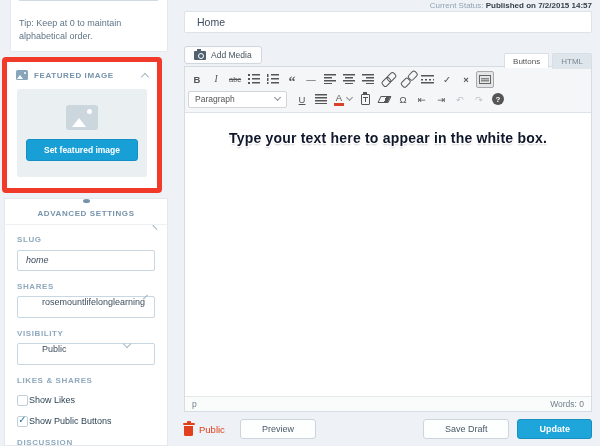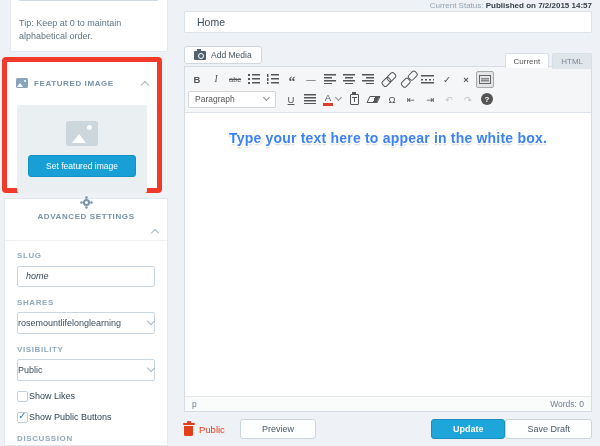--- a/index.html
+++ b/index.html
@@ -12,39 +12,39 @@
   }
   
   .panel-top { position:absolute; left:10px; top:-10px; width:158px; height:62px;
     background:#fff; border:1px solid #e3e9ee; border-radius:2px; }
   .order-input { position:absolute; left:7px; top:-14px; width:141px; height:24px;
     border:1px solid #cfdbe4; border-radius:2px; background:#fff; }
   .tip { position:absolute; left:8px; top:26px; right:6px; font-size:9px; line-height:1.45; color:#5f7687; }
 
   .fi-frame { position:absolute; left:2px; top:57px; width:160px; height:136px;
     border:5px solid #f23a2a; border-radius:4px; background:#fff; z-index:6; }
-  .sec-header { height:42px; display:flex; align-items:center; gap:6px; padding:0 9px; }
+  .sec-header { height:26px; display:flex; align-items:center; gap:6px; padding:0 9px; }
   .sec-title { font-size:8px; font-weight:bold; letter-spacing:.6px; color:#7693ab; }
   .fi-box { margin:1px 10px 0; height:88px; background:#eaeff2; border-radius:2px;
     display:flex; flex-direction:column; align-items:center; justify-content:center; gap:9px; }
   .btn-set { background:#189fd6; border:1px solid #1391c6; border-radius:3px;
-    color:#fff; font-size:8.5px; font-weight:normal; padding:5px 17px; cursor:pointer;
+    color:#fff; font-size:8.5px; font-weight:bold; padding:5px 17px; cursor:pointer;
     font-family:inherit; }
 
   .adv-panel { position:absolute; left:4px; top:198px; width:164px; height:248px;
     background:#fff; border:1px solid #e3e9ee; }
   .adv-header { border-bottom:1px solid #edf1f4;flex-direction:column; }
   .adv-body { padding:8px 12px 0; }
   .fld-label { font-size:8px; font-weight:bold; letter-spacing:.6px; color:#8fa9bd; margin:11px 0 5px; }
   .fld-label:first-child { margin-top:2px; }
   .txt-input { width:100%; height:21px; border:1px solid #c8d7e1; border-radius:2px;
     font-size:9px; color:#3d4d5d; padding:0 8px; background:#fff; font-family:inherit; }
   .italic { font-style:italic; }
   .select { height:22px; border:1px solid #c8d7e1; border-radius:2px; background:#fff;
-    display:flex; align-items:center; justify-content:space-between; padding:0 0;
+    display:flex; align-items:flex-start; justify-content:space-between; padding:0 24px;
     font-size:9px; color:#3d4d5d; cursor:pointer; }
   .chk-row { display:flex; align-items:center; gap:1px; margin:10px 0; font-size:9px; color:#2e4453; }
   .chk { width:11px; height:11px; border:1px solid #c2cfd9; border-radius:2px; background:#fff;
     display:flex; align-items:center; justify-content:center; flex:0 0 auto; }
   .check-glyph { font-size:10px; font-weight:bold; color:#2577ab; line-height:1; margin-top:-2px; }
 
   
   .chev { width:6px; height:6px; border-right:1.5px solid #a5b8c5; border-bottom:1.5px solid #a5b8c5; }
   .chev.up { transform:rotate(-135deg); margin-left:auto; margin-top:3px; }
   .chev.down { transform:rotate(45deg); margin-top:-3px; }
@@ -139,27 +139,27 @@
   .tbtn.b { font-weight:bold; }
   .tbtn.i { font-style:italic; font-family:"Liberation Serif","DejaVu Serif",serif; }
   .tbtn.strike { font-size:7.5px; text-decoration:line-through; }
   .tbtn.quote { font-family:"Liberation Serif","DejaVu Serif",serif; font-size:14px; font-weight:bold;
     padding-top:6px; }
   .tbtn.u { text-decoration:underline; }
   .tbtn.muted { color:#c0c4c8; }
   .tbtn.active { background:#e4e5e7; border-color:#a7aaad; }
   .help-chip { width:12px; height:12px; border-radius:50%; background:#555; color:#fff;
     font-size:8px; font-weight:bold; display:flex; align-items:center; justify-content:center; }
-  .para-select { height:17px; width:88px; display:flex; align-items:center; justify-content:space-between;
+  .para-select { height:17px; width:99px; display:flex; align-items:center; justify-content:space-between;
     background:#fff; border:1px solid #d4d4d4; border-radius:2px; padding:0 6px; margin-right:5px;
     font-size:8.5px; color:#555; cursor:pointer; }
 
   .content { flex:1; position:relative; background:#fff; }
   .annotation { position:absolute; top:17px; left:0; right:0; text-align:center;
-    font-size:14px; font-weight:800; color:#3b82f6; letter-spacing:.2px;
+    font-size:14px; font-weight:800; color:#0f172a; letter-spacing:.2px;
     text-shadow:0 1px 0 #fff,0 -1px 0 #fff,1px 0 0 #fff,-1px 0 0 #fff,
       1px 1px 0 #fff,-1px -1px 0 #fff,1px -1px 0 #fff,-1px 1px 0 #fff,0 2px 2px rgba(120,120,120,.45); }
   .ed-status { height:15px; border-top:1px solid #e4e8eb; background:#fafbfb;
     display:flex; align-items:center; justify-content:space-between; padding:0 7px;
     font-size:8.5px; color:#72818d; }
 
   .actions { position:absolute; left:184px; top:419px; width:408px; display:flex; align-items:center; }
   .trash-link { display:flex; align-items:center; gap:6px; color:#e2401c; font-size:9.5px;
     margin-right:15px; cursor:pointer; background:none; border:none; font-family:inherit; }
   .btn { height:20px; display:flex; align-items:center; padding:0 21px; background:#fdfefe;
@@ -202,20 +202,21 @@
     <div class="fld-label">SHARES</div>
     <div class="select">
       <span>rosemountlifelonglearning</span>
       <span class="chev down"></span>
     </div>
     <div class="fld-label">VISIBILITY</div>
     <div class="select">
       <span>Public</span>
       <span class="chev down"></span>
     </div>
+    <div class="fld-label">LIKES &amp; SHARES</div>
     <div class="chk-row">
       <span class="chk"></span>
       <span>Show Likes</span>
     </div>
     <div class="chk-row">
       <span class="chk">
         <span class="check-glyph">✓</span>
       </span>
       <span>Show Public Buttons</span>
     </div>
@@ -230,21 +231,21 @@
 </div>
 
 <input class="title-input" value="Home" style="">
 
 <button class="add-media">
   <span class="ic-media"></span>
   <span>Add Media</span>
 </button>
 
 <div class="tabs">
-  <div class="tab active">Current</div>
+  <div class="tab active">Buttons</div>
   <div class="tab inactive">HTML</div>
 </div>
 
 <div class="editor">
   <div class="toolbar">
     <div class="tb-row">
       <button class="tbtn b">B</button>
       <button class="tbtn i">I</button>
       <button class="tbtn strike">abc</button>
       <button class="tbtn">
@@ -320,15 +321,15 @@
   </div>
 </div>
 
 <div class="actions">
   <button class="trash-link">
     <span class="ic-trash"></span>
     <span>Public</span>
   </button>
   <button class="btn">Preview</button>
   <span class="spacer"></span>
+  <button class="btn">Save Draft</button>
   <button class="btn btn-primary">Update</button>
-  <button class="btn">Save Draft</button>
 </div>
 
 </body></html>

